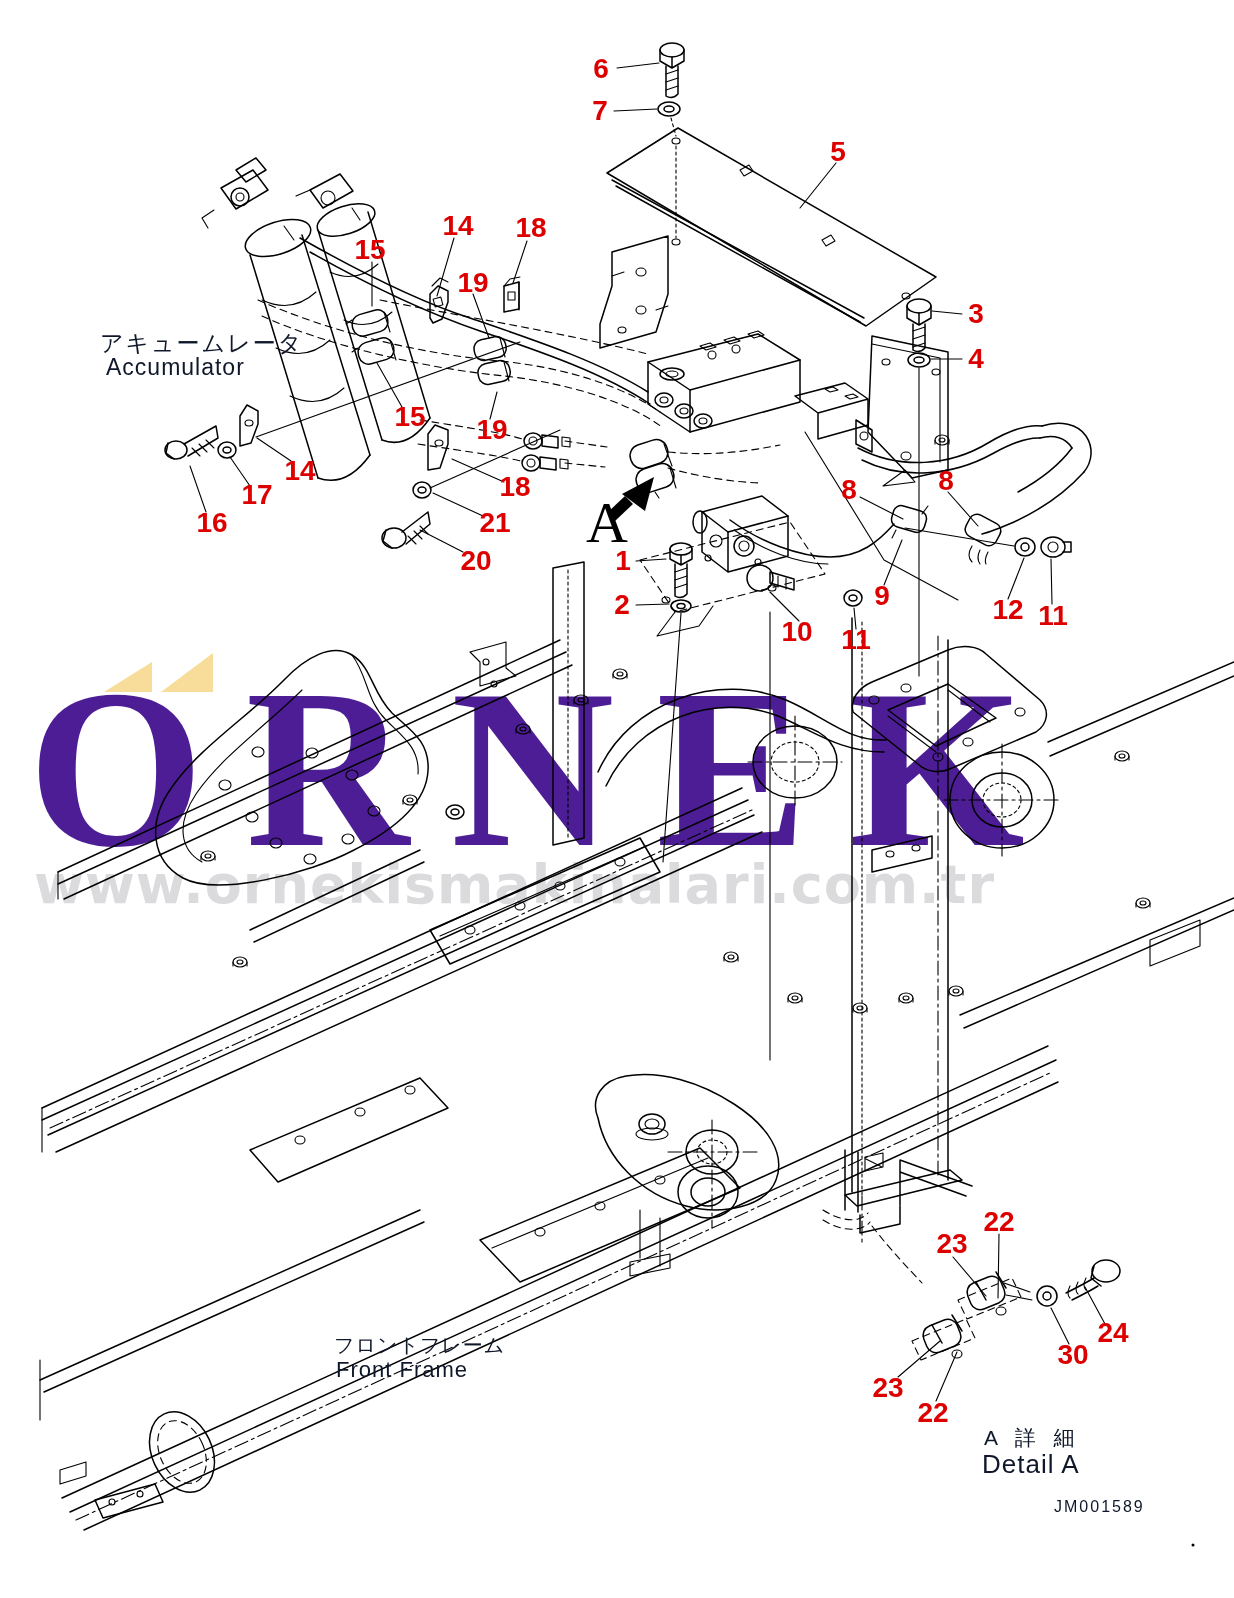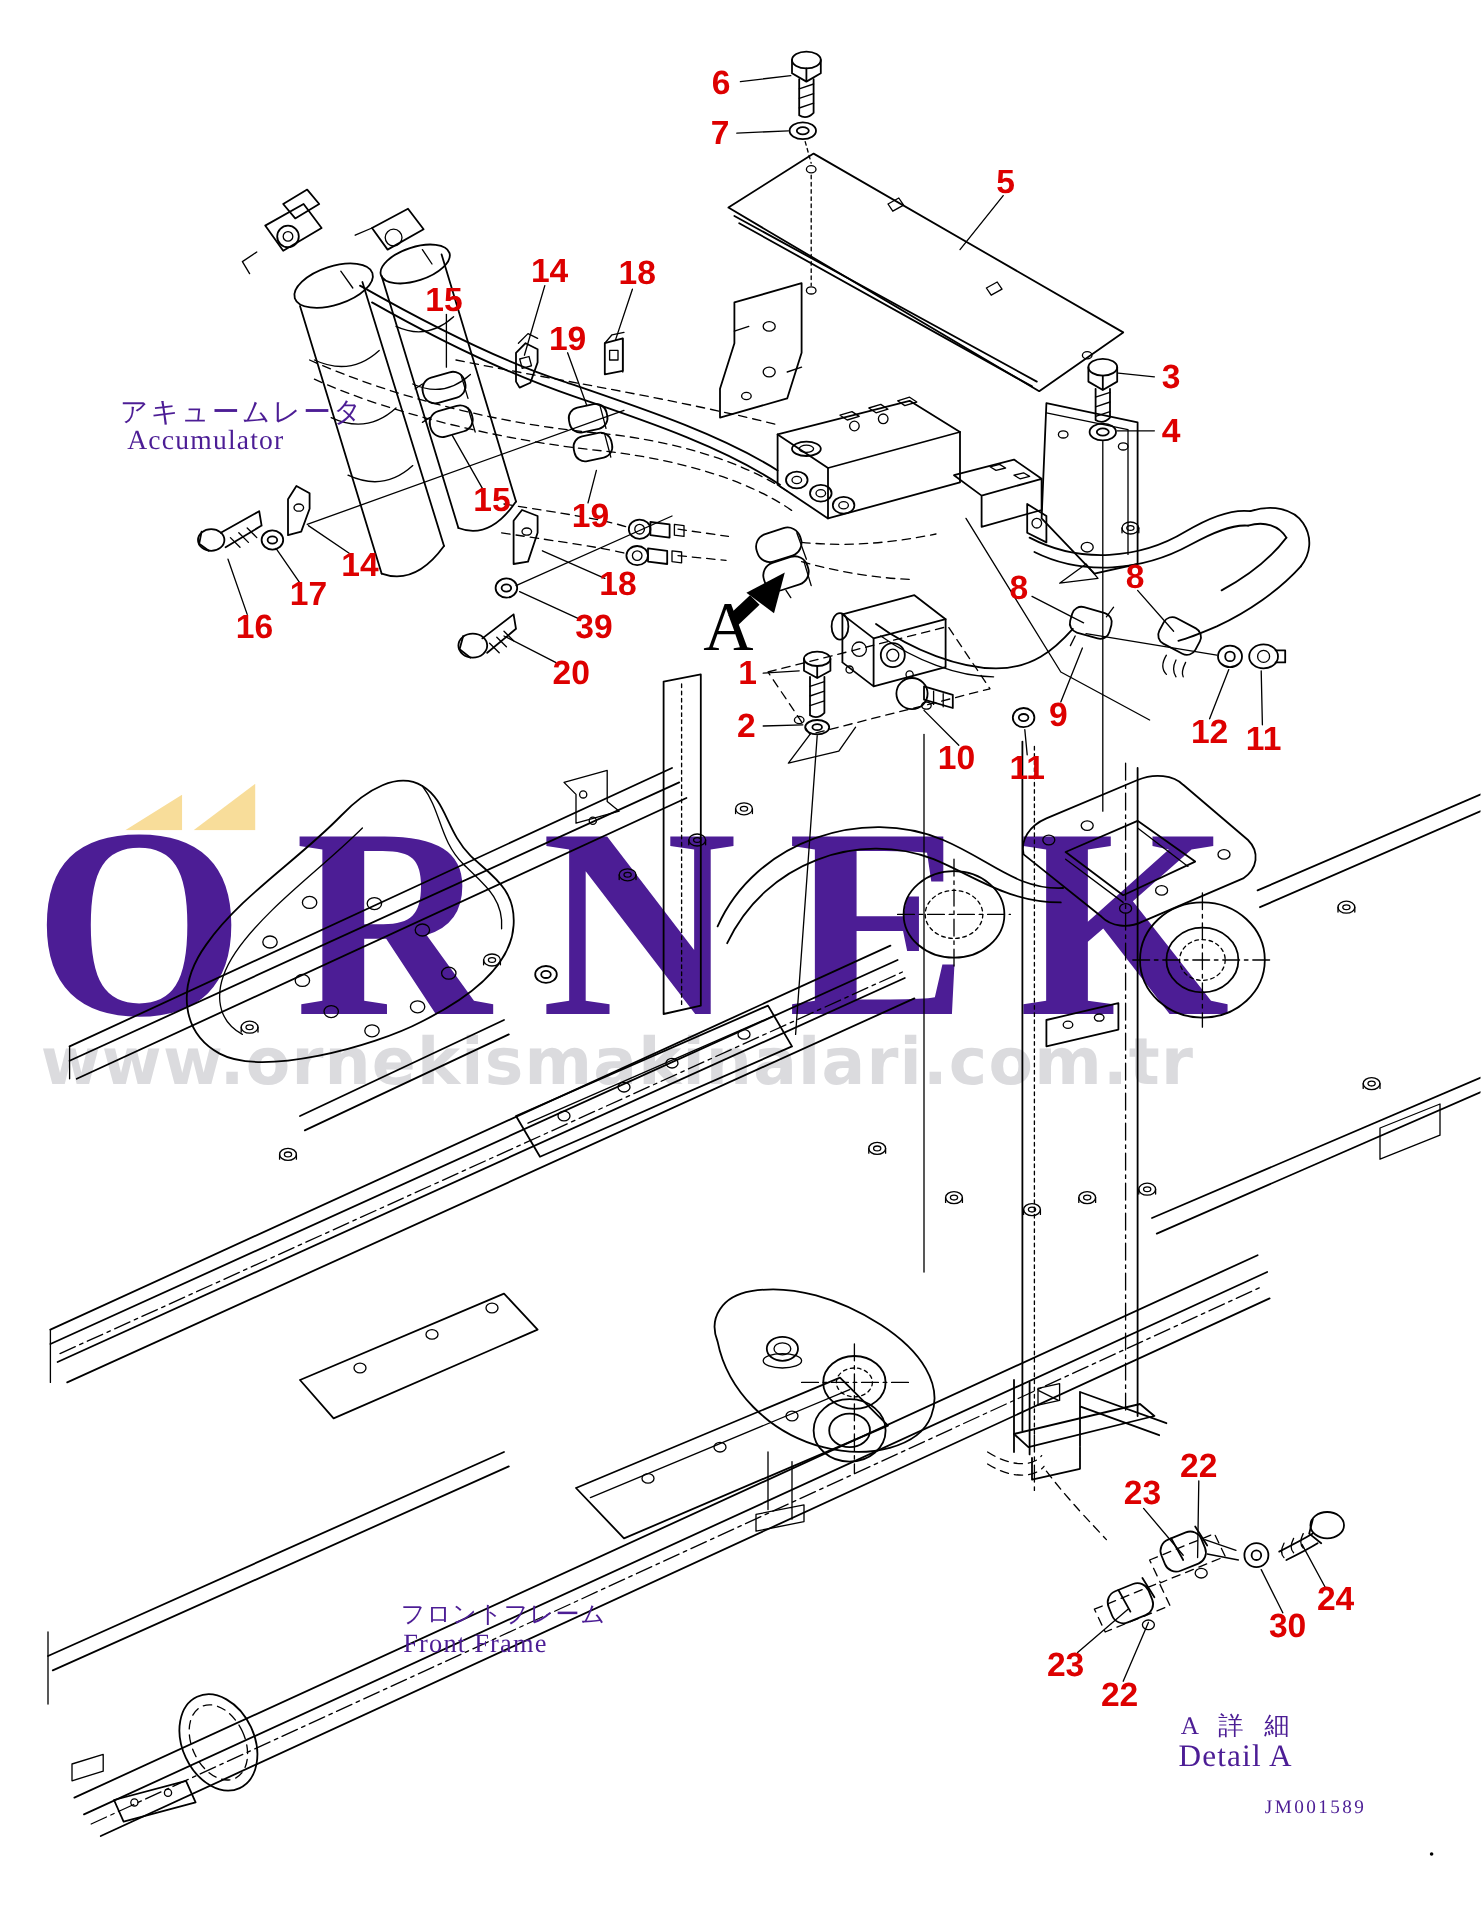--- a/index.html
+++ b/index.html
@@ -17,22 +17,22 @@
   svg.art{position:absolute;left:0;top:0;z-index:1;}
   .k{stroke:#000;fill:none;stroke-width:1.5;stroke-linecap:round;stroke-linejoin:round;}
   .t{stroke:#000;fill:none;stroke-width:1.1;stroke-linecap:round;stroke-linejoin:round;}
   .d{stroke-dasharray:7 5;}
   .dd{stroke-dasharray:3 3;}
   .cl{stroke-dasharray:14 4 3 4;}
   .f{fill:#000;stroke:none;}
   
   .callout{position:absolute;transform:translate(-50%,-50%);color:#dd0000;font-size:28px;font-weight:bold;
            line-height:1;z-index:2;font-family:"Liberation Sans",sans-serif;}
-  .diagram-label{position:absolute;color:#4c1d95;z-index:2;white-space:pre;
-                 font-family:Liberation Serif, serif;}
+  .diagram-label{position:absolute;color:#0f172a;z-index:2;white-space:pre;
+                 font-family:Liberation Sans, sans-serif;}
   .lbl-acc-jp{left:100px;top:328px;font-size:23px;letter-spacing:2px;}
   .lbl-acc-en{left:106px;top:354px;font-size:23px;letter-spacing:1px;}
   .lbl-ff-jp{left:334px;top:1332px;font-size:20px;letter-spacing:1px;}
   .lbl-ff-en{left:336px;top:1357px;font-size:22px;letter-spacing:1px;}
   .lbl-det-jp{left:984px;top:1424px;font-size:21px;letter-spacing:6px;}
   .lbl-det-en{left:982px;top:1449px;font-size:26px;letter-spacing:1px;}
   .lbl-dwg{left:1054px;top:1498px;font-size:16px;letter-spacing:2px;}
   .detail-marker{position:absolute;left:586px;top:494px;font-size:58px;line-height:1;color:#000;
                  font-family:"Liberation Serif",serif;z-index:2;}
 </style>
@@ -508,21 +508,21 @@
       <span class="callout" style="left: 458px; top: 226px;">14</span>
       <span class="callout" style="left: 531px; top: 228px;">18</span>
       <span class="callout" style="left: 370px; top: 250px;">15</span>
       <span class="callout" style="left: 473px; top: 283px;">19</span>
       <span class="callout" style="left: 410px; top: 417px;">15</span>
       <span class="callout" style="left: 492px; top: 430px;">19</span>
       <span class="callout" style="left: 300px; top: 471px;">14</span>
       <span class="callout" style="left: 257px; top: 495px;">17</span>
       <span class="callout" style="left: 212px; top: 523px;">16</span>
       <span class="callout" style="left: 515px; top: 487px;">18</span>
-      <span class="callout" style="left: 495px; top: 523px;">39</span>
+      <span class="callout" style="left: 495px; top: 523px;">21</span>
       <span class="callout" style="left: 476px; top: 561px;">20</span>
       <span class="callout" style="left: 623px; top: 561px;">1</span>
       <span class="callout" style="left: 622px; top: 605px;">2</span>
       <span class="callout" style="left: 849px; top: 490px;">8</span>
       <span class="callout" style="left: 946px; top: 481px;">8</span>
       <span class="callout" style="left: 882px; top: 596px;">9</span>
       <span class="callout" style="left: 797px; top: 632px;">10</span>
       <span class="callout" style="left: 856px; top: 640px;">11</span>
       <span class="callout" style="left: 1008px; top: 610px;">12</span>
       <span class="callout" style="left: 1053px; top: 616px;">11</span>

